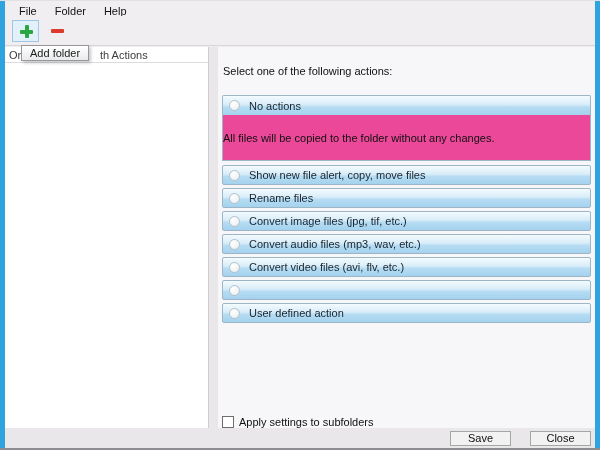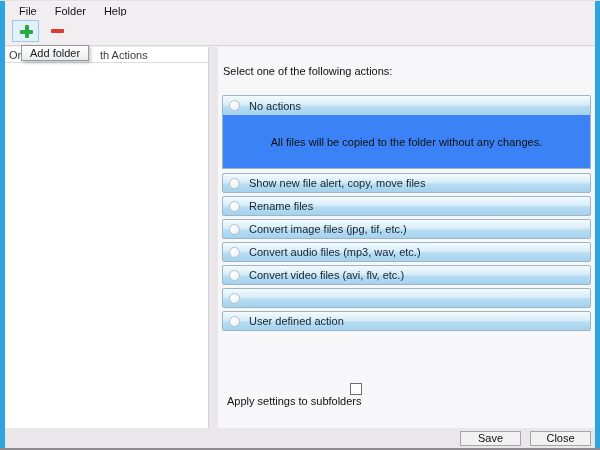--- a/index.html
+++ b/index.html
@@ -60,33 +60,33 @@
   .action-header{ height:20px; display:flex; align-items:center; gap:9px;
     padding-left:6px; margin-top:3px;
     border:1px solid #9db6c6; border-radius:2px;
     background:linear-gradient(180deg,#f4fbfe 0%, #d8ecf8 45%, #b6dcf3 58%, #a4d2ee 100%);
     color:#16242f; cursor:default; }
   .action-header:first-of-type{ margin-top:0; }
   .radio{ width:11px; height:11px; border-radius:50%;
     border:1px solid #b3c1ca;
     background:radial-gradient(circle at 35% 30%, #ffffff, #e7ecef); }
   .group-expanded .action-header{ border-bottom:none; border-radius:2px 2px 0 0; margin-top:18px; }
-  .group-body{ height:54px; background:#3b82f6;
+  .group-body{ height:46px; background:#ec4899;
     border:1px solid #9db6c6; border-top:none;
-    display:flex; align-items:center; justify-content:center;
+    display:flex; align-items:center; 
     color:#101010; }
 
-  .subfolders{ position:absolute; left:4px; bottom:21px; display:flex; align-items:flex-end;flex-direction:column; }
+  .subfolders{ position:absolute; left:4px; bottom:0; display:flex; align-items:flex-start; }
   .checkbox{ width:12px; height:12px; background:#ffffff; border:1px solid #6e6e6e; }
   .subfolders label{ margin-left:5px; color:#101010; }
 
   
   .bottom-bar{ position:absolute; left:5px; right:5px; bottom:2px; height:20px;
     background:#e9e7ea; display:flex; align-items:center; justify-content:flex-end;
-    gap:9px; padding-right:4px; }
+    gap:19px; padding-right:4px; }
   .btn{ width:61px; height:15px; background:#f3f2f3; border:1px solid #a6a6a6;
     font-family:"Liberation Sans", sans-serif; font-size:11px; color:#101010;
     display:flex; align-items:center; justify-content:center; cursor:default; }
 </style>
 </head>
 <body>
 
 <div class="window">
   <div class="edge left"></div>
   <div class="edge right"></div>

